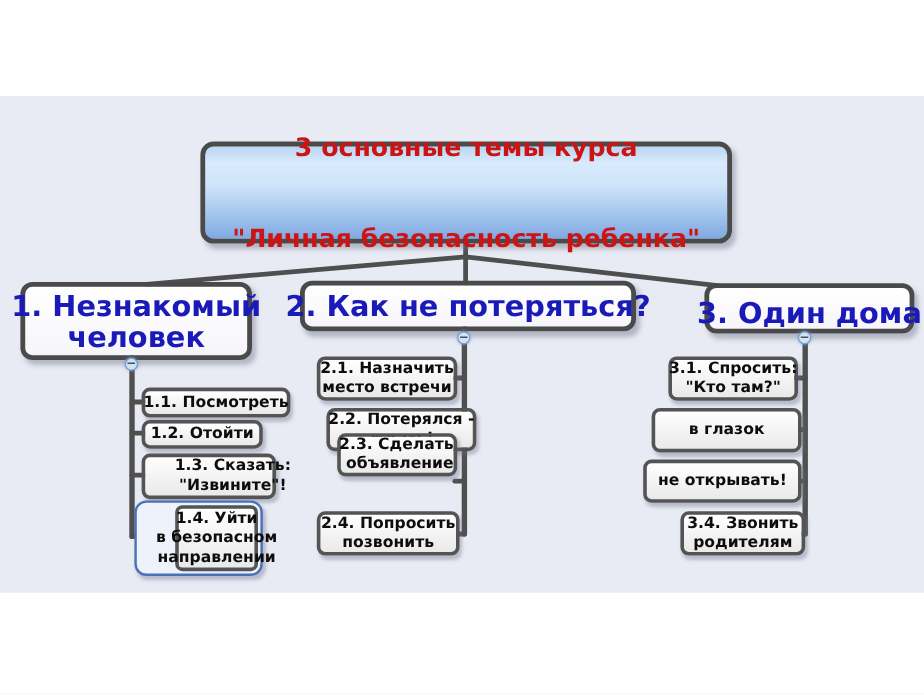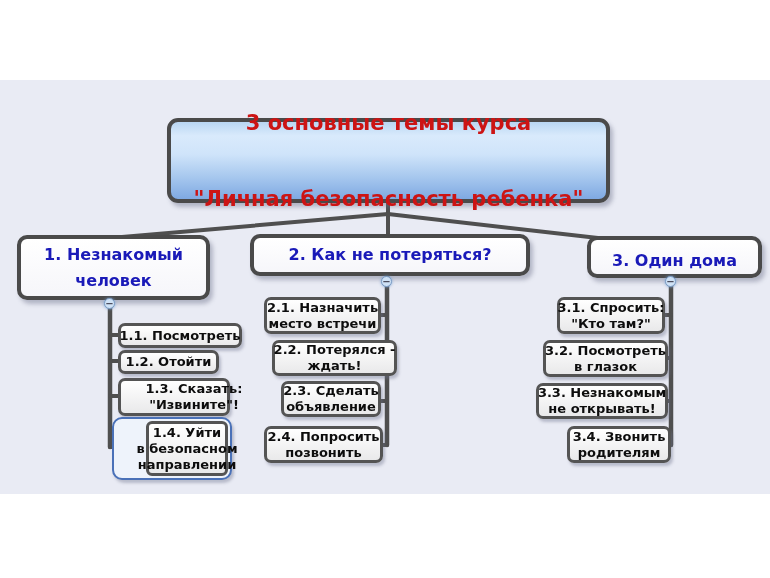--- a/index.html
+++ b/index.html
@@ -32,21 +32,21 @@
   .root-line{
     color:var(--root-text,#cc1414);font-weight:bold;font-size:21px;
     line-height:28px;white-space:nowrap;
   }
   .branch-node{
     background:linear-gradient(180deg,#ffffff 0%,#f6f6fa 100%);
     border:4px solid var(--box-border,#4a4a4a);border-radius:10px;
     box-shadow:3px 4px 4px rgba(110,115,140,.45);
   }
   .branch-line{
-    color:var(--branch-text,#1a1ab8);font-weight:bold;font-size:16px;
+    color:var(--branch-text,#1a1ab8);font-weight:bold;font-size:24px;
     line-height:26px;white-space:nowrap;
   }
   .sub-node{
     background:linear-gradient(180deg,#ffffff 0%,#e9e9ea 100%);
     border:3px solid #545454;border-radius:7px;
     box-shadow:2px 3px 3px rgba(110,115,140,.4);
   }
   .sub-line{
     color:var(--sub-text,#0d0d0d);font-weight:bold;font-size:13px;
     line-height:16px;white-space:nowrap;
@@ -125,53 +125,51 @@
 <div class="node sub-node" style="left:118px;top:323px;width:124px;height:25px;">
   <span class="sub-line">1.1. Посмотреть</span>
 </div>
 <div class="node sub-node" style="left:118px;top:350px;width:101px;height:24px;">
   <span class="sub-line">1.2. Отойти</span>
 </div>
 <div class="node sub-node" style="left:118px;top:378px;width:112px;height:38px;padding-left:40px;">
   <span class="sub-line">1.3. Сказать:</span>
   <span class="sub-line">"Извините"!</span>
 </div>
-<div class="selected-wrap" style="left:112px;top:417px;width:120px;height:63px;padding-left:32px;">
+<div class="selected-wrap" style="left:112px;top:417px;width:107px;height:63px;padding-left:32px;">
   <div class="node sub-node" style="display:flex;flex-direction:column;align-items:center;justify-content:center;">
     <span class="sub-line">1.4. Уйти</span>
     <span class="sub-line">в безопасном</span>
     <span class="sub-line">направлении</span>
   </div>
 </div>
 
 <div class="node sub-node" style="left:264px;top:297px;width:117px;height:37px;">
   <span class="sub-line">2.1. Назначить</span>
   <span class="sub-line">место встречи</span>
 </div>
 <div class="node sub-node" style="left:256px;top:340px;width:125px;height:36px;margin-left:16px;">
   <span class="sub-line">2.2. Потерялся -</span>
   <span class="sub-line">ждать!</span>
 </div>
-<div class="node sub-node" style="left:281px;top:381px;width:100px;height:36px;">
+<div class="node sub-node" style="left:281px;top:361px;width:100px;height:36px;align-items:flex-end;">
   <span class="sub-line">2.3. Сделать</span>
   <span class="sub-line">объявление</span>
 </div>
 <div class="node sub-node" style="left:264px;top:426px;width:119px;height:37px;">
   <span class="sub-line">2.4. Попросить</span>
   <span class="sub-line">позвонить</span>
 </div>
 
 <div class="node sub-node" style="left:557px;top:297px;width:108px;height:37px;">
   <span class="sub-line">3.1. Спросить:</span>
   <span class="sub-line">"Кто там?"</span>
 </div>
 <div class="node sub-node" style="left:543px;top:340px;width:125px;height:37px;">
-  <span class="sub-line">3.2. Посмотреть</span>
   <span class="sub-line">в глазок</span>
 </div>
 <div class="node sub-node" style="left:536px;top:383px;width:132px;height:36px;">
-  <span class="sub-line">3.3. Незнакомым</span>
   <span class="sub-line">не открывать!</span>
 </div>
 <div class="node sub-node" style="left:567px;top:426px;width:104px;height:37px;">
   <span class="sub-line">3.4. Звонить</span>
   <span class="sub-line">родителям</span>
 </div>
 
 </body></html>

